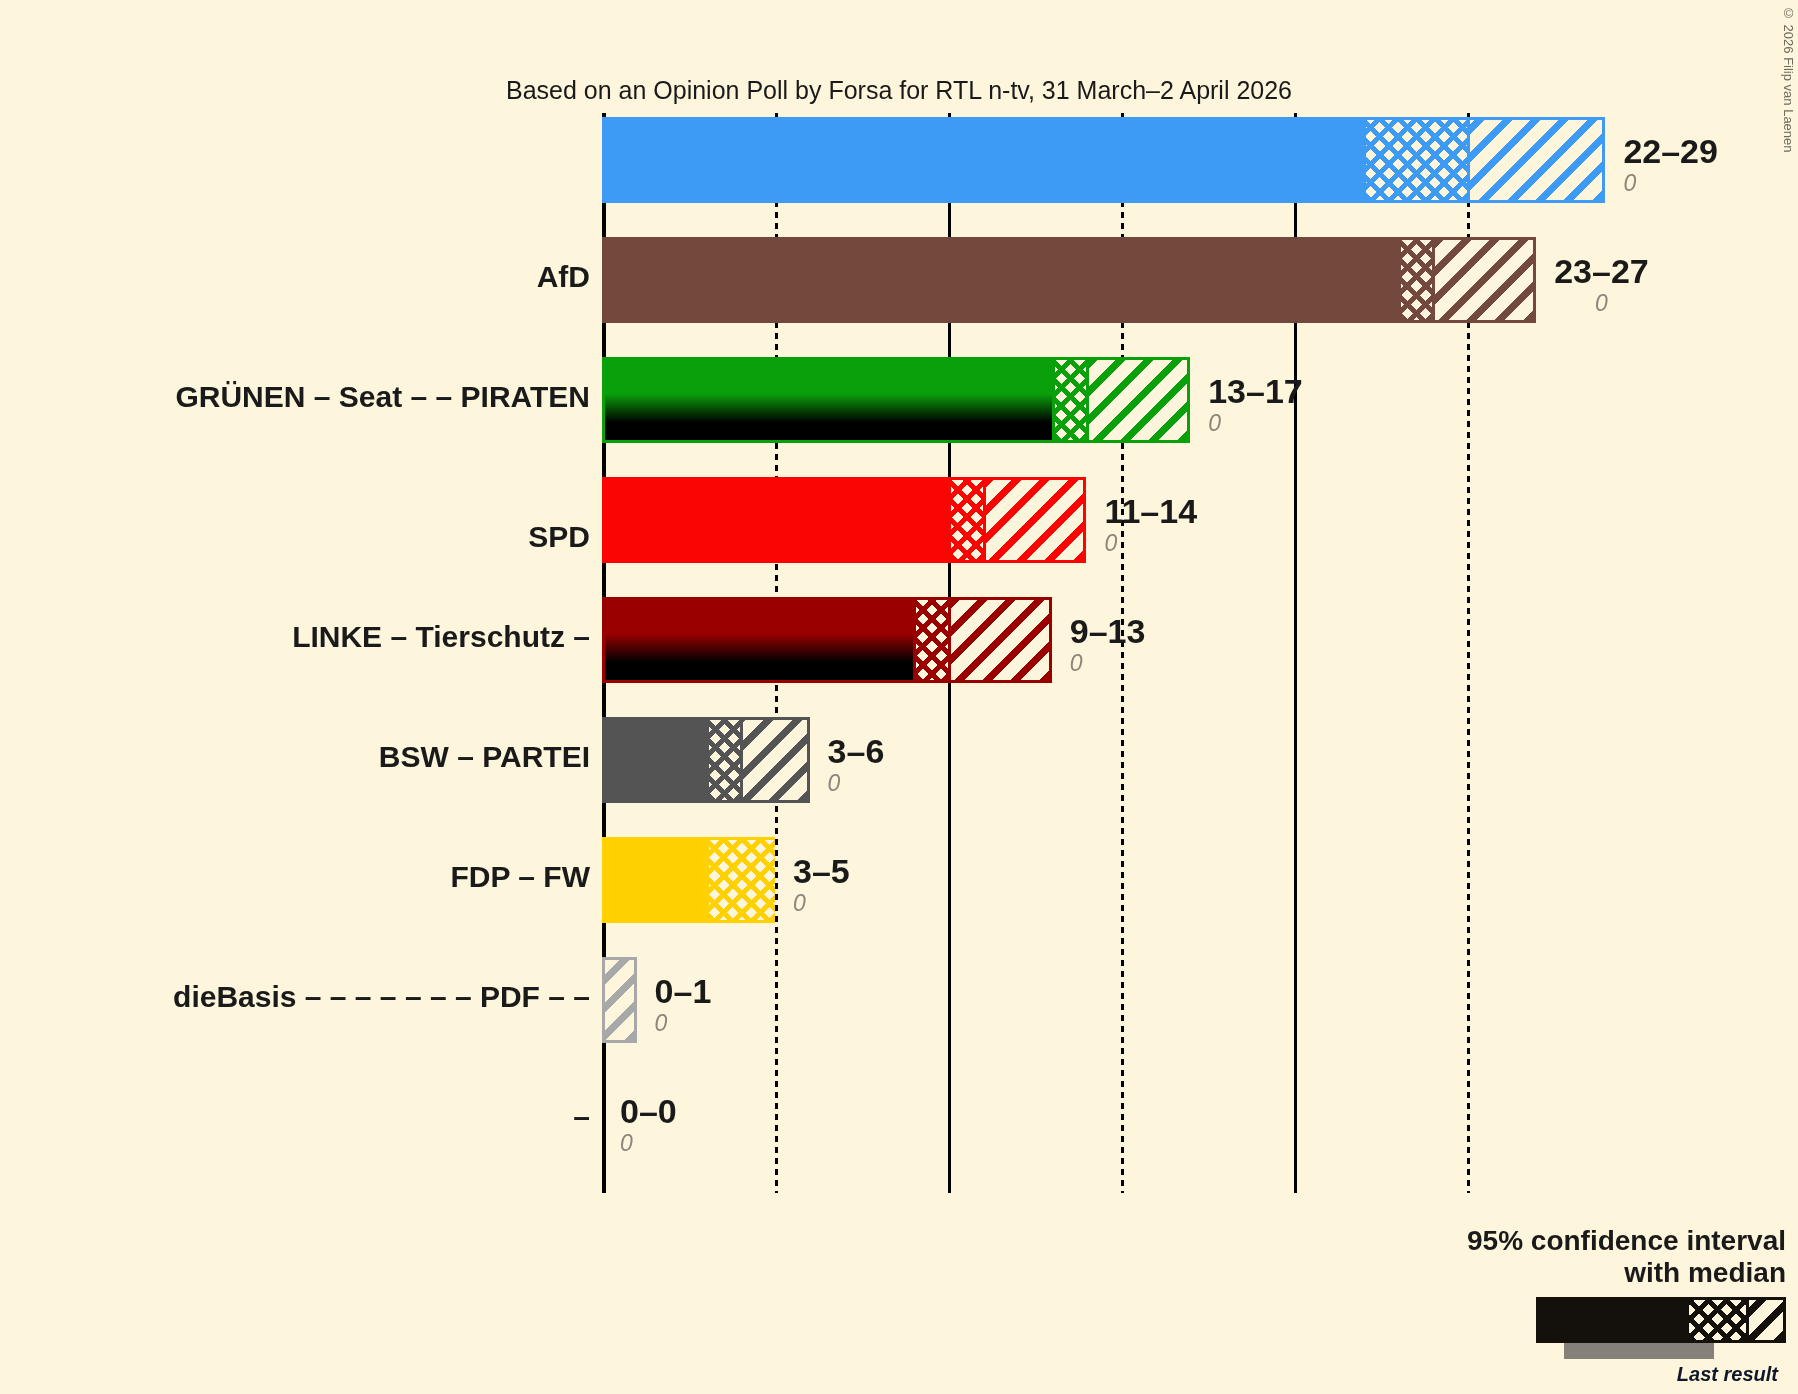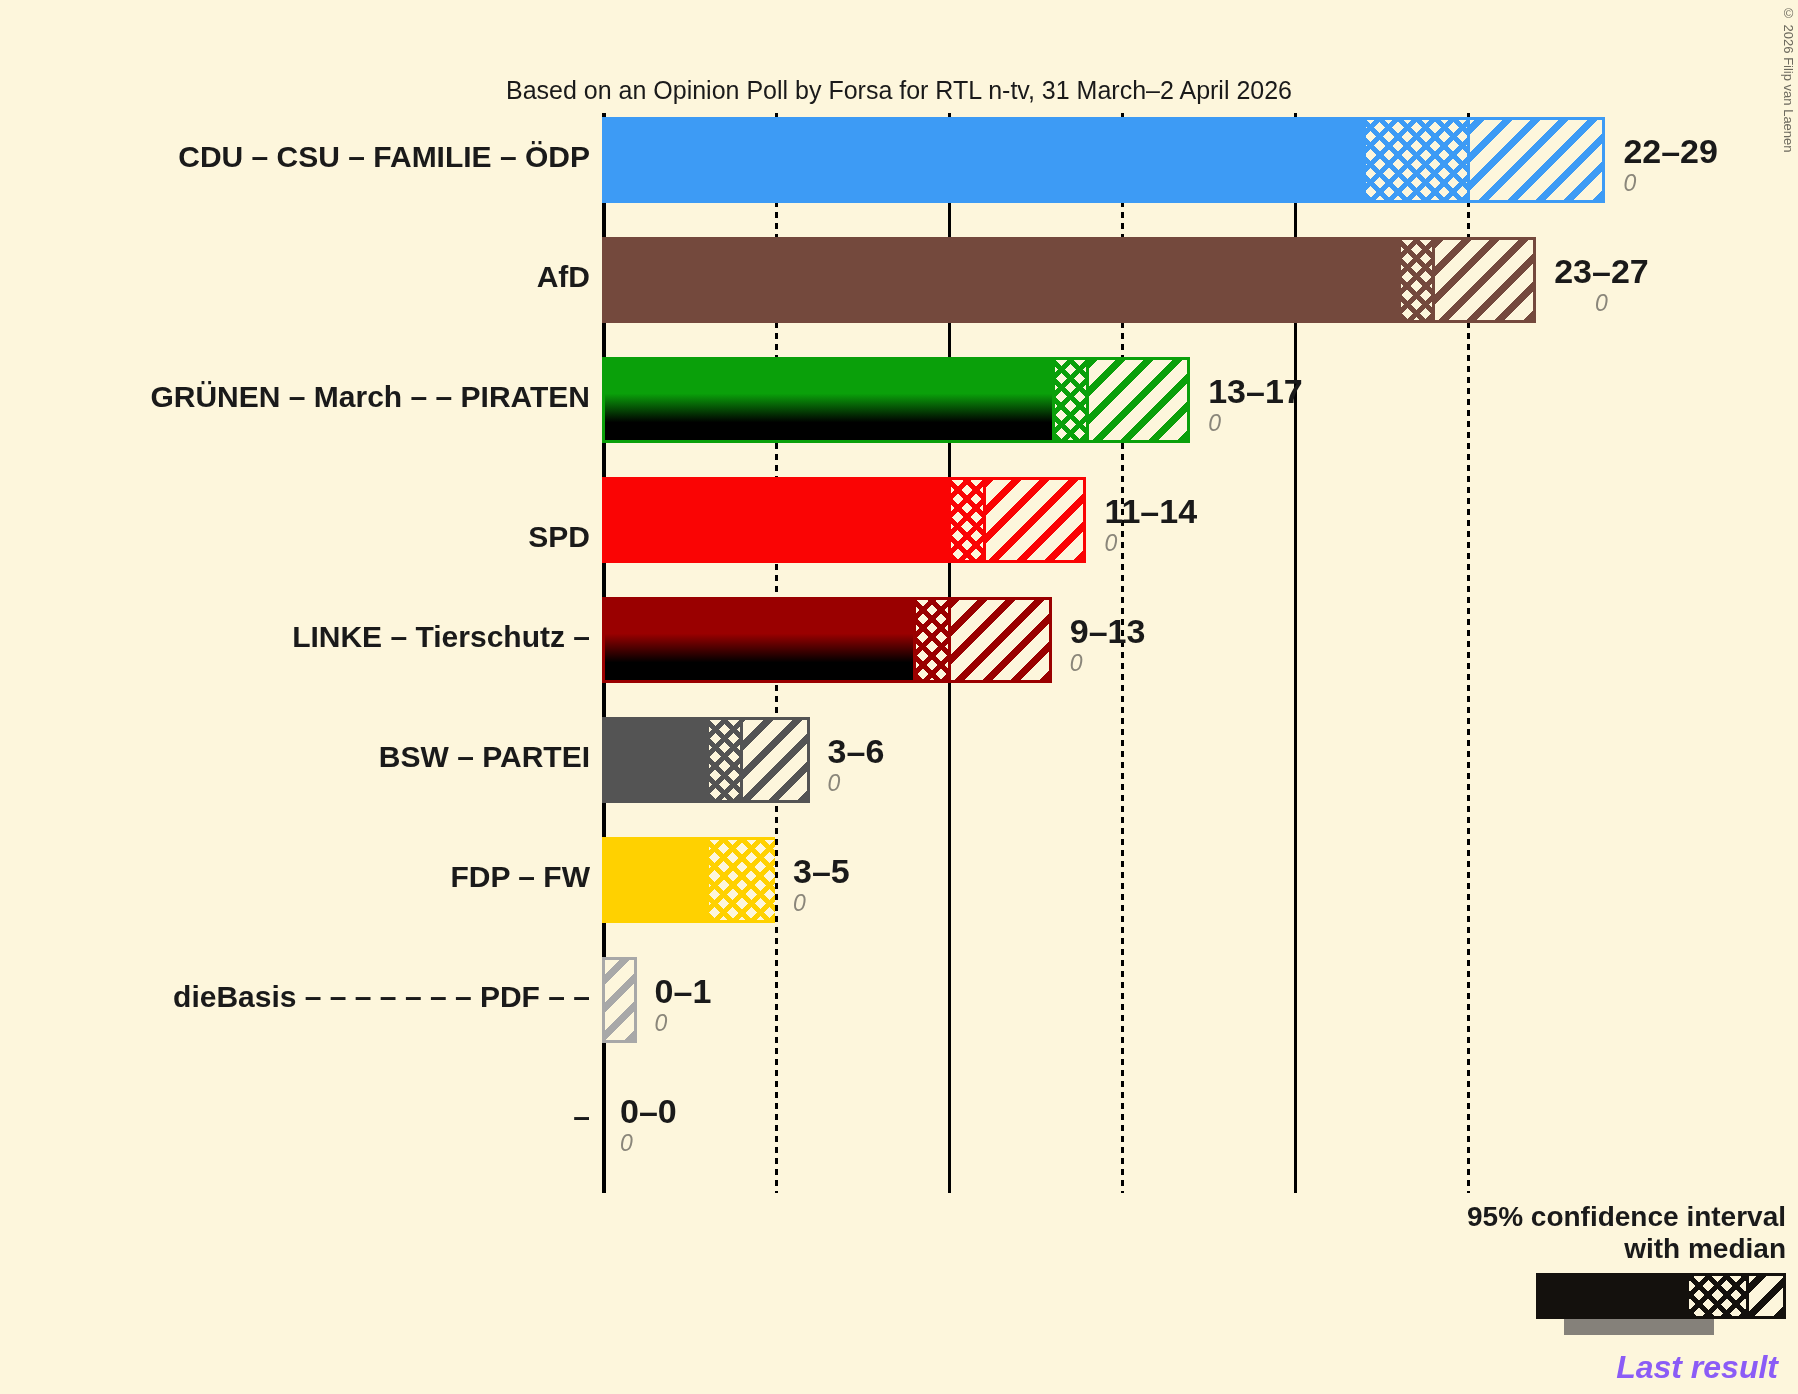--- a/index.html
+++ b/index.html
@@ -80,22 +80,22 @@
   .legend-txt{font-size:28px;font-weight:bold;line-height:1.12;}
   .legend-bar{
     position:relative;height:46px;width:250px;margin-left:auto;margin-top:9px;
     box-sizing:border-box;
   }
   .legend-bar .lseg{position:absolute;top:0;height:100%;box-sizing:border-box;}
   .legend-last{
     height:16px;width:150px;background:#85817a;margin-left:auto;margin-right:72px;
   }
   .legend-lastlabel{
-    font-size:32px;font-style:italic;font-weight:bold;color:#8b5cf6;
-    margin-top:14px;margin-right:8px;
+    font-size:20px;font-style:italic;font-weight:bold;color:#0f172a;
+    margin-top:4px;margin-right:8px;
   }
 </style>
 </head>
 <body>
 
 <div id="chart-root">
 
   <div class="subtitle">Based on an Opinion Poll by Forsa for RTL n-tv, 31 March–2 April 2026</div>
   <div class="copyright">© 2026 Filip van Laenen</div>
 
@@ -155,25 +155,24 @@
     <div class="legend-txt">with median</div>
     <div class="legend-bar">
       <div class="lseg" id="lseg-solid" style="left: 0px; width: 150px; background: rgb(20, 17, 13); border-top: 3px solid rgb(20, 17, 13); border-right: none; border-bottom: 3px solid rgb(20, 17, 13); border-left: 3px solid rgb(20, 17, 13); border-image: initial;"></div>
       <div class="lseg" id="lseg-cross" style="left: 150px; width: 60px; background-color: rgb(253, 246, 220); background-image: repeating-linear-gradient(45deg, rgb(20, 17, 13) 0px, rgb(20, 17, 13) 5px, rgba(0, 0, 0, 0) 5px, rgba(0, 0, 0, 0) 13px), repeating-linear-gradient(-45deg, rgb(20, 17, 13) 0px, rgb(20, 17, 13) 5px, rgba(0, 0, 0, 0) 5px, rgba(0, 0, 0, 0) 13px); border-top: 3px solid rgb(20, 17, 13); border-right: none; border-bottom: 3px solid rgb(20, 17, 13); border-left: 3px solid rgb(20, 17, 13); border-image: initial;"></div>
       <div class="lseg" id="lseg-diag" style="left: 210px; width: 40px; background-color: rgb(253, 246, 220); background-image: repeating-linear-gradient(-45deg, rgb(20, 17, 13) 0px, rgb(20, 17, 13) 7px, rgba(0, 0, 0, 0) 7px, rgba(0, 0, 0, 0) 20px); border: 3px solid rgb(20, 17, 13);"></div>
     </div>
     <div class="legend-last"></div>
     <div class="legend-lastlabel">Last result</div>
   </div>
 
-<div class="row-label" style="top: 142px;">CDU – CSU – FAMILIE – ÖDP</div>
     <div class="value" style="left: 1623.4px; top: 134px;"><span>22–29</span><span class="last">0</span></div>
     <div class="row-label" style="top: 262px;">AfD</div>
     <div class="value" style="left: 1554.2px; top: 254px; text-align: center;"><span>23–27</span><span class="last">0</span></div>
-    <div class="row-label" style="top: 382px;">GRÜNEN – March – – PIRATEN</div>
+    <div class="row-label" style="top: 382px;">GRÜNEN – Seat – – PIRATEN</div>
     <div class="value" style="left: 1208.2px; top: 374px;"><span>13–17</span><span class="last">0</span></div>
     <div class="row-label" style="top: 522px;">SPD</div>
     <div class="value" style="left: 1104.4px; top: 494px;"><span>11–14</span><span class="last">0</span></div>
     <div class="row-label" style="top: 622px;">LINKE – Tierschutz –</div>
     <div class="value" style="left: 1069.8px; top: 614px;"><span>9–13</span><span class="last">0</span></div>
     <div class="row-label" style="top: 742px;">BSW – PARTEI</div>
     <div class="value" style="left: 827.6px; top: 734px;"><span>3–6</span><span class="last">0</span></div>
     <div class="row-label" style="top: 862px;">FDP – FW</div>
     <div class="value" style="left: 793px; top: 854px;"><span>3–5</span><span class="last">0</span></div>
     <div class="row-label" style="top: 982px;">dieBasis – – – – – – – PDF – –</div>

